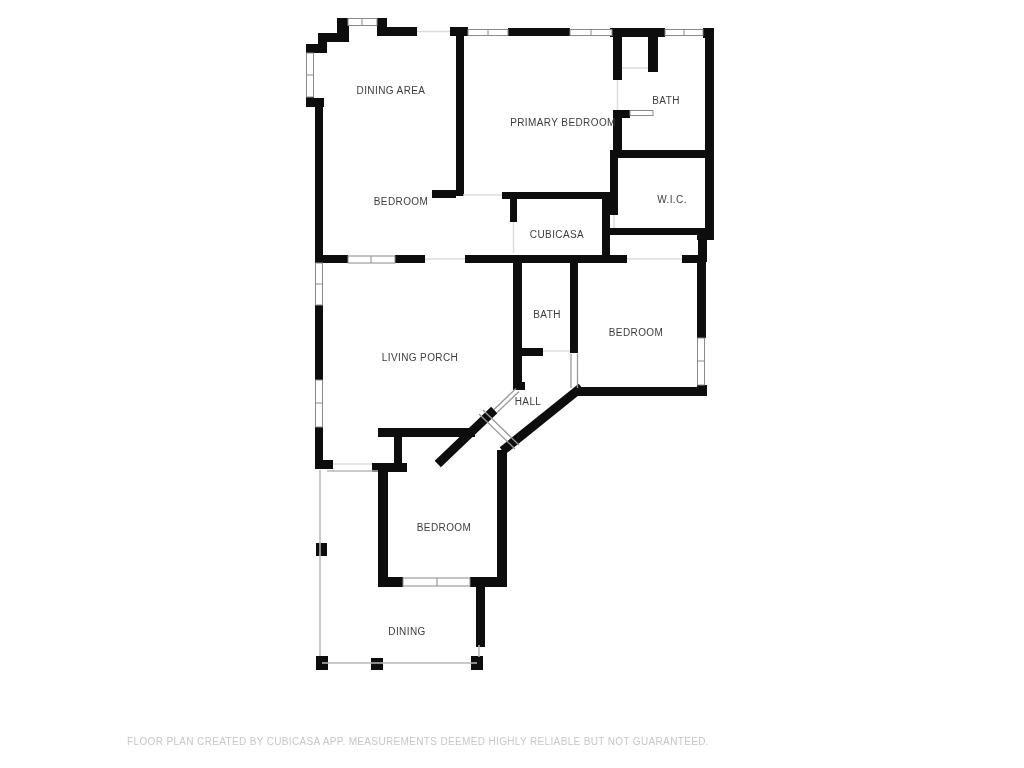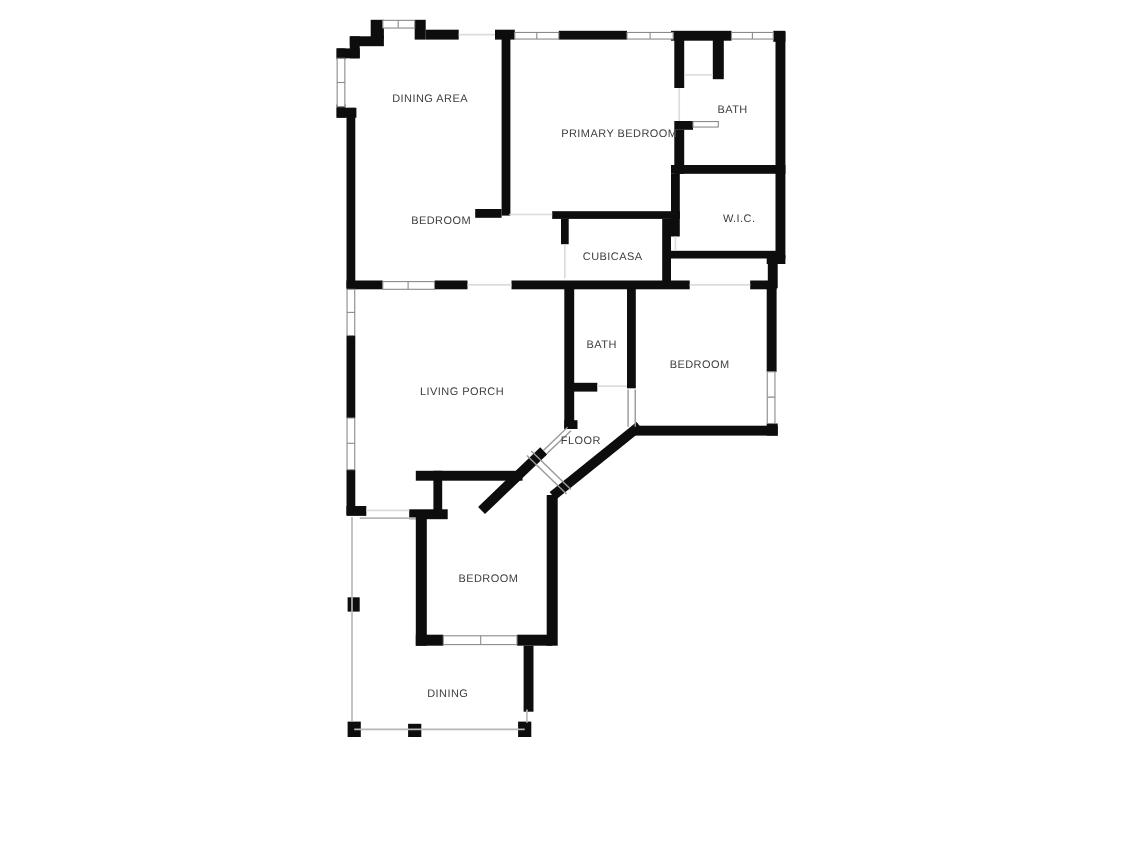--- a/index.html
+++ b/index.html
@@ -160,24 +160,25 @@
 
   <div class="room-label" style="left:391px;top:90px">DINING AREA</div>
   <div class="room-label" style="left:563px;top:122px">PRIMARY BEDROOM</div>
   <div class="room-label" style="left:666px;top:100px">BATH</div>
   <div class="room-label" style="left:401px;top:201px">BEDROOM</div>
   <div class="room-label" style="left:557px;top:234px">CUBICASA</div>
   <div class="room-label" style="left:672px;top:199px">W.I.C.</div>
   <div class="room-label" style="left:547px;top:314px">BATH</div>
   <div class="room-label" style="left:636px;top:332px">BEDROOM</div>
   <div class="room-label" style="left:420px;top:357px">LIVING PORCH</div>
-  <div class="room-label" style="left:528px;top:401px">FLOOR</div>
+  <div class="room-label" style="left:528px;top:401px">HALL</div>
   <div class="room-label" style="left:444px;top:527px">BEDROOM</div>
   <div class="room-label" style="left:407px;top:631px">DINING</div>
 
+  <div id="disclaimer" style="color: rgb(199, 199, 199);">FLOOR PLAN CREATED BY CUBICASA APP. MEASUREMENTS DEEMED HIGHLY RELIABLE BUT NOT GUARANTEED.</div>
 
   <div id="logo">
     <svg width="38" height="35" viewBox="0 0 100 92">
       <defs>
         <clipPath id="texas-clip">
           <path d="M 32,0 L 55,2 L 53,26 L 66,28 L 70,23 L 77,31 L 100,36 L 92,48 L 84,53 L 83,64 L 62,82 L 53,92 L 46,78 L 33,76 L 20,57 L 0,52 L 9,41 L 27,43 Z"></path>
         </clipPath>
       </defs>
       <g clip-path="url(#texas-clip)">
         <rect x="0" y="0" width="50" height="45" fill="#7CBD42"></rect>

